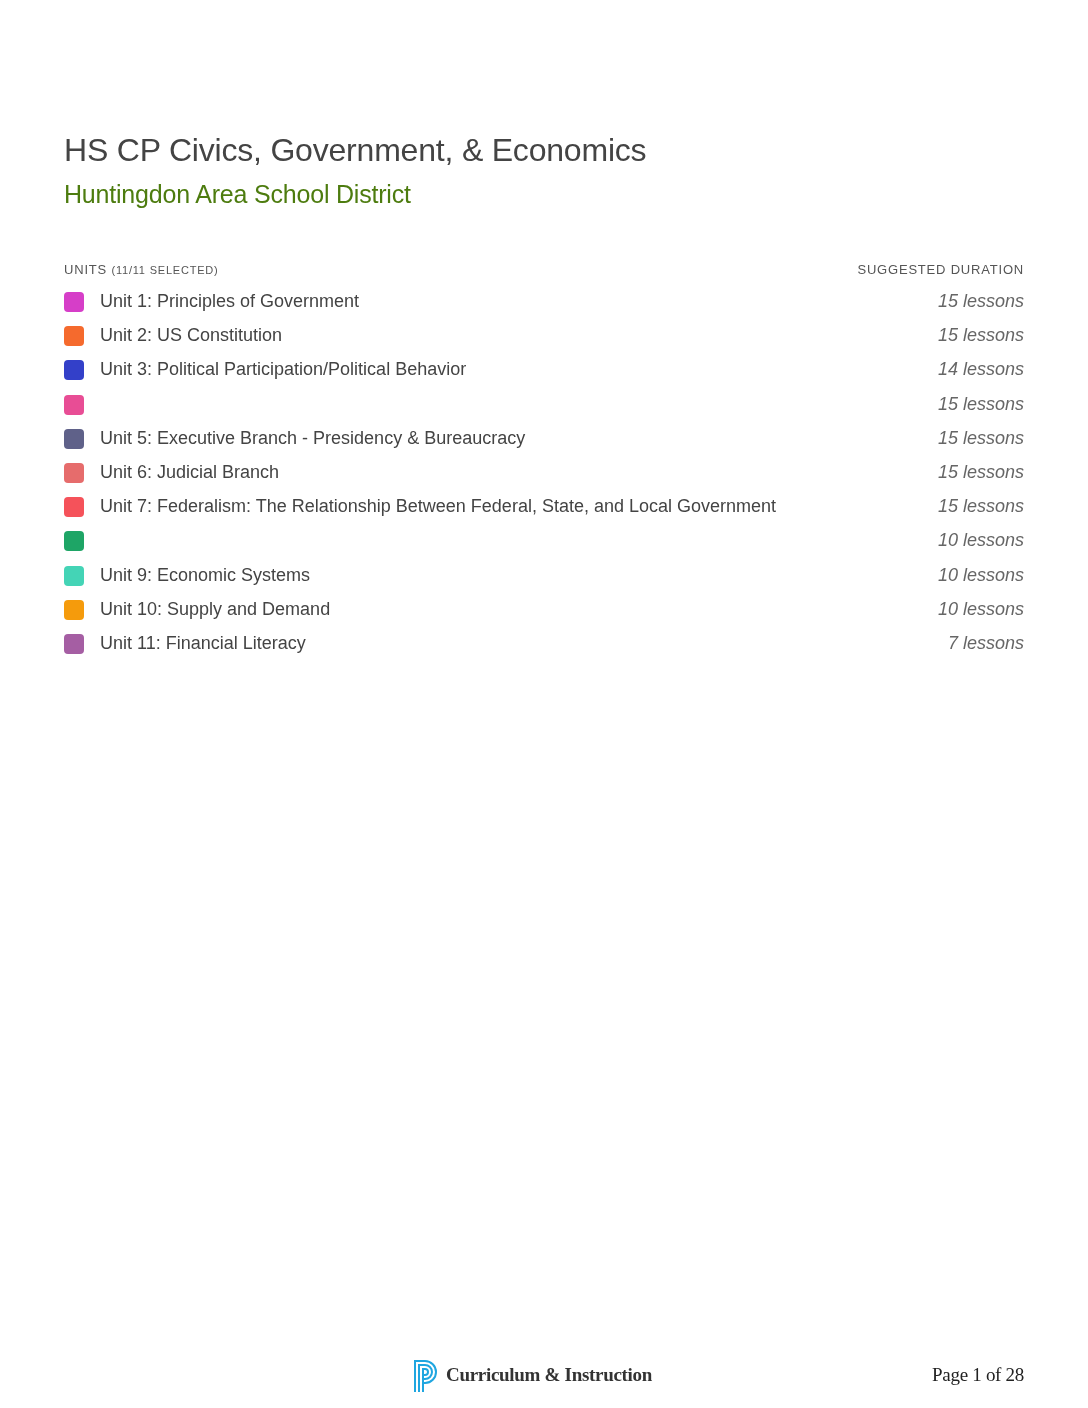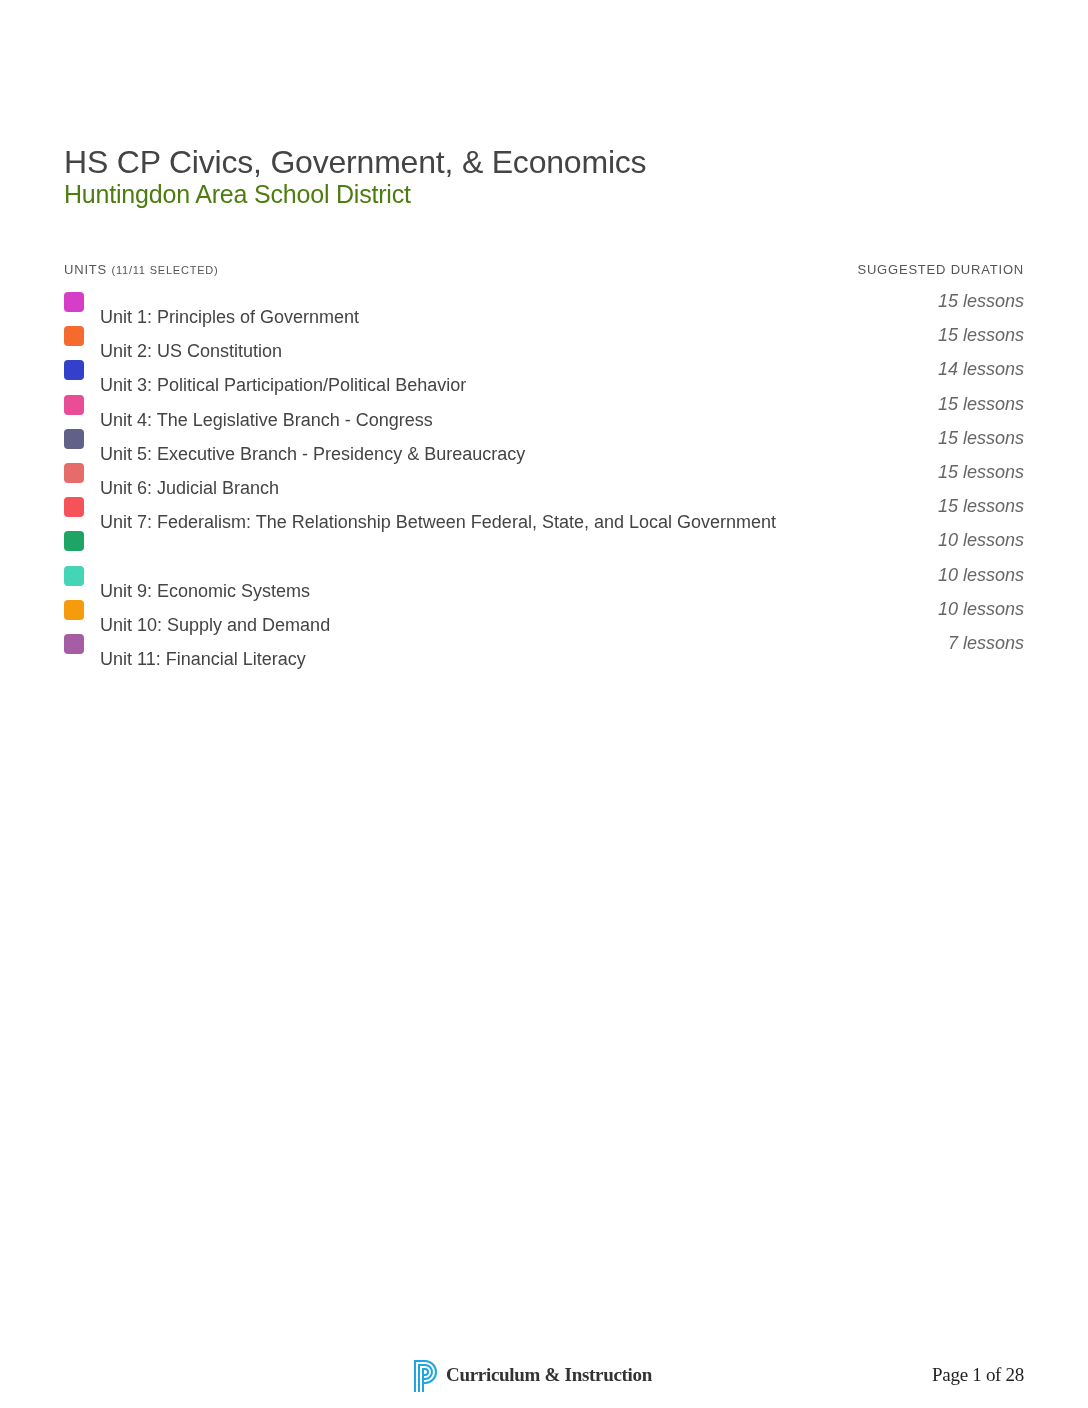--- a/index.html
+++ b/index.html
@@ -1,26 +1,26 @@
 <!DOCTYPE html>
 <html><head>
 <meta charset="utf-8">
 <style>
   html, body { margin: 0; padding: 0; background: #ffffff; }
   body { width: 1088px; height: 1408px; position: relative; font-family: "Liberation Sans", sans-serif; color: #444444; overflow: hidden; }
-  .title { position: absolute; left: 64px; top: 144px; font-size: 32px; color: #444444; letter-spacing: -0.2px; }
+  .title { position: absolute; left: 64px; top: 132px; font-size: 32px; color: #444444; letter-spacing: -0.2px; }
   .subtitle { position: absolute; left: 64px; top: 180px; font-size: 25px; color: #4d7c0f; letter-spacing: -0.2px; }
   .header-row { position: absolute; left: 64px; top: 262px; width: 960px; height: 16px; font-size: 13px; color: #555555; letter-spacing: 0.8px; }
   .header-left { position: absolute; left: 0; top: 0; }
   .header-left .count { font-size: 11px; text-align: center; }
   .header-right { position: absolute; right: 0; top: 0; }
   .units { position: absolute; left: 64px; top: 284px; width: 960px; }
   .unit-row { position: relative; height: 34.2px; }
   .swatch { position: absolute; left: 0; top: 8px; width: 20px; height: 20px; border-radius: 4px; }
-  .unit-name { position: absolute; left: 36px; top: 23px; font-size: 18px; color: #444444; white-space: nowrap; }
+  .unit-name { position: absolute; left: 36px; top: 7px; font-size: 18px; color: #444444; white-space: nowrap; }
   .unit-duration { position: absolute; right: 0; top: 7px; font-size: 18px; font-style: italic; color: #666666; white-space: nowrap; }
   .footer { position: absolute; left: 0; top: 1358px; width: 1088px; height: 36px; font-family: Liberation Serif, serif; }
   .logo { position: absolute; left: 413px; top: 1px; width: 26px; height: 34px; }
   .footer-brand { position: absolute; left: 446px; top: 6px; font-size: 19px; font-weight: bold; color: #333333; letter-spacing: -0.3px; }
   .footer-page { position: absolute; right: 64px; top: 6px; font-size: 19px; color: #222222; letter-spacing: -0.3px; }
 </style>
 </head>
 <body>
 
 <div class="title">HS CP Civics, Government, &amp; Economics</div>
@@ -45,21 +45,20 @@
     <span class="unit-name">Unit 2: US Constitution</span>
     <span class="unit-duration">15 lessons</span>
   </div>
   <div class="unit-row">
     <span class="swatch" style="background: rgb(51, 64, 201);"></span>
     <span class="unit-name">Unit 3: Political Participation/Political Behavior</span>
     <span class="unit-duration">14 lessons</span>
   </div>
   <div class="unit-row">
     <span class="swatch" style="background: rgb(232, 77, 149);"></span>
-    <span class="unit-name">Unit 4: The Legislative Branch - Congress</span>
     <span class="unit-duration">15 lessons</span>
   </div>
   <div class="unit-row">
     <span class="swatch" style="background: rgb(95, 97, 137);"></span>
     <span class="unit-name">Unit 5: Executive Branch - Presidency &amp; Bureaucracy</span>
     <span class="unit-duration">15 lessons</span>
   </div>
   <div class="unit-row">
     <span class="swatch" style="background: rgb(230, 108, 108);"></span>
     <span class="unit-name">Unit 6: Judicial Branch</span>

